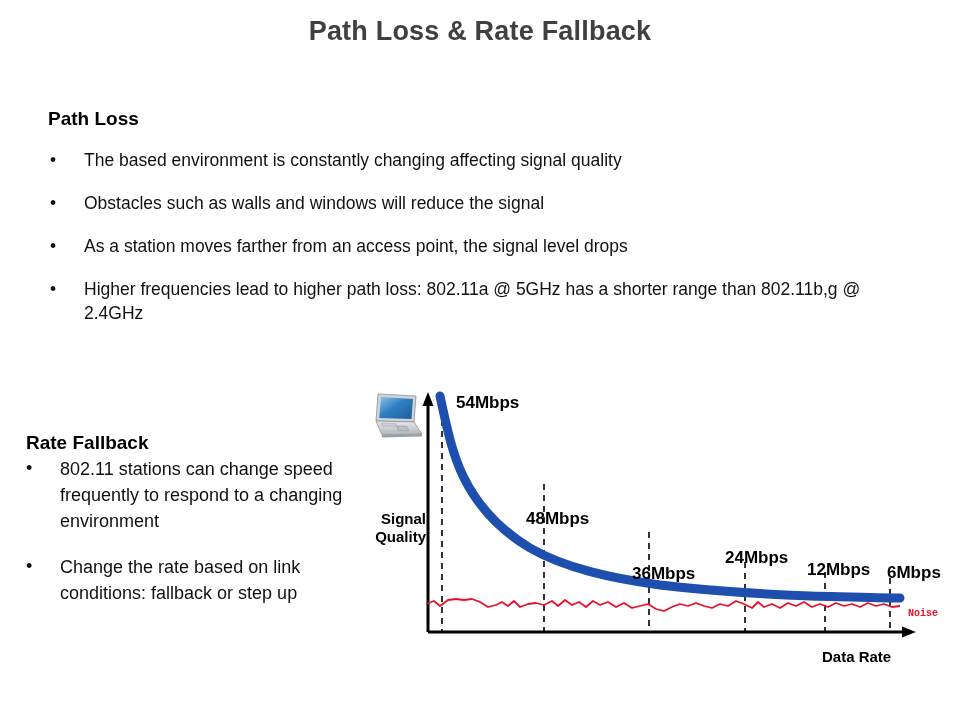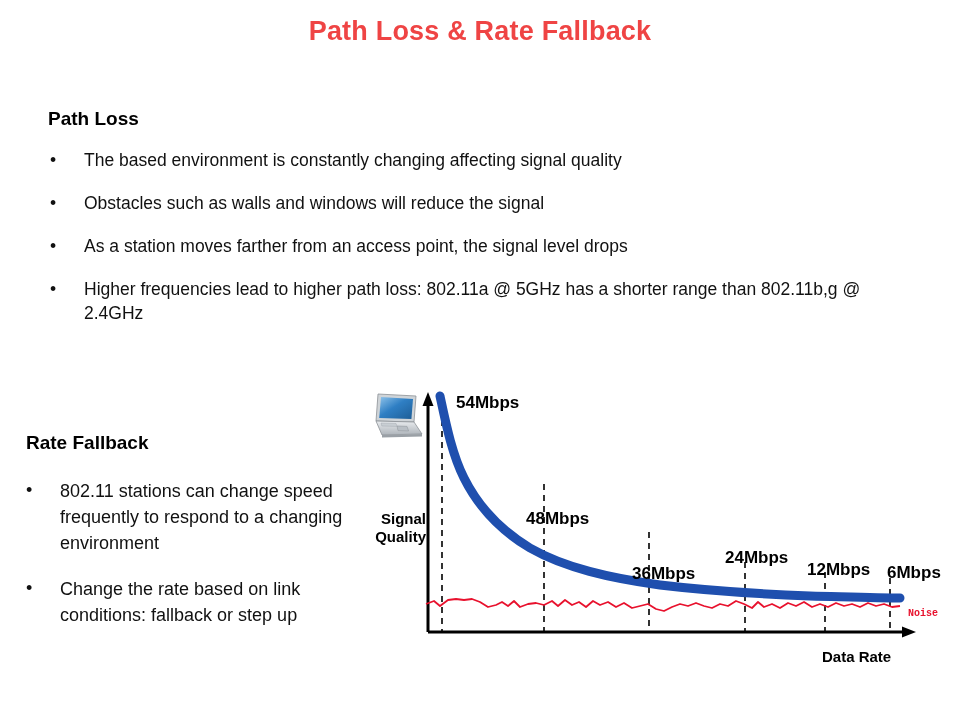--- a/index.html
+++ b/index.html
@@ -19,21 +19,21 @@
   
   #slide-title {
     position: absolute;
     left: 0;
     top: 16px;
     width: 960px;
     text-align: center;
     font-size: 27px;
     font-weight: bold;
     letter-spacing: 0.2px;
-    color: #ef4444;
+    color: #404040;
   }
 
   
   #pathloss-section {
     position: absolute;
     left: 48px;
     top: 108px;
     width: 870px;
   }
   .section-heading {
@@ -60,21 +60,21 @@
 
   
   #ratefallback-section {
     position: absolute;
     left: 26px;
     top: 432px;
     width: 320px;
   }
   #ratefallback-section .section-heading {
     font-size: 19px;
-    margin-bottom: 24px;
+    margin-bottom: 2px;
   }
   #ratefallback-section .bullet-row {
     font-size: 18px;
     line-height: 1.45;
     padding-left: 34px;
     margin-bottom: 20px;
   }
   #ratefallback-section .bullet-row .dot {
     left: 0;
     font-size: 18px;

